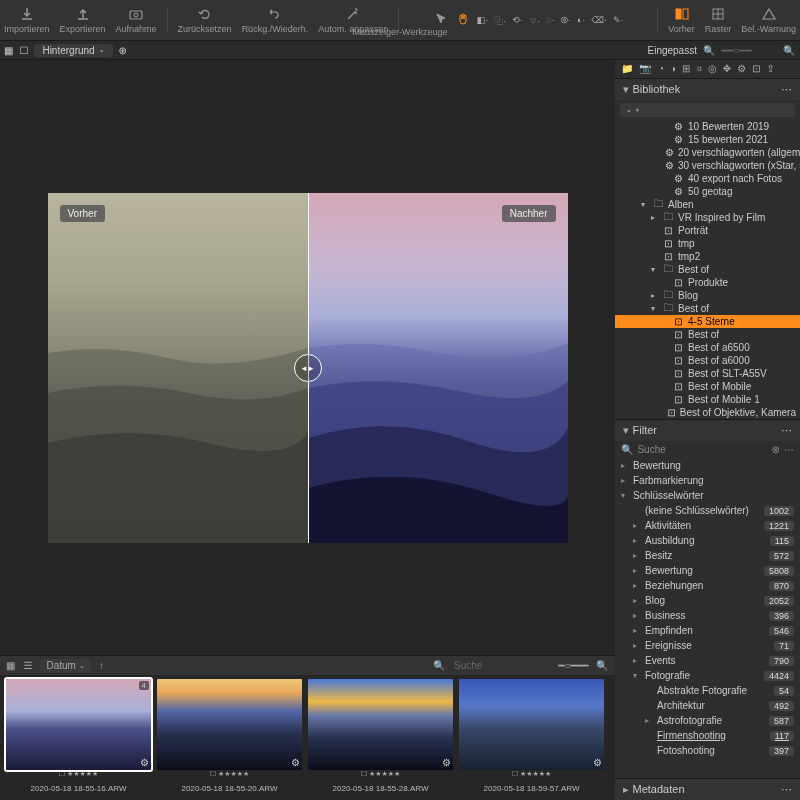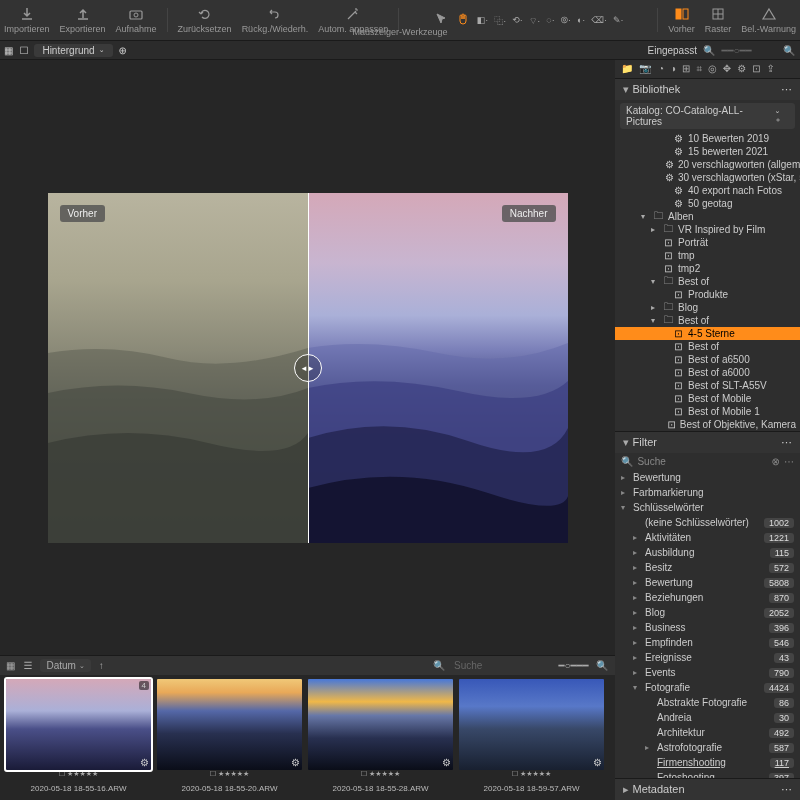--- a/index.html
+++ b/index.html
@@ -269,21 +269,20 @@
         <span>✥</span>
         <span>⚙</span>
         <span>⊡</span>
         <span>⇪</span>
     </div>
     <div class="panel-head">
         <span><span class="arrow">▾</span><span>Bibliothek</span></span>
         <span>⋯</span>
       </div>
     <div class="catalog-row">
-        <span>Katalog: CO-Catalog-ALL-Pictures</span>
         <span style="font-size:7px">⌄ ＋</span>
       </div>
     <div class="tree" id="lib-tree" style="max-height:300px; overflow:hidden;">
         <div class="row ind3">
           <span class="chev"></span>
           <span class="fic">⚙</span>
           <span>10 Bewerten 2019</span>
         </div>
         <div class="row ind3">
           <span class="chev"></span>
@@ -488,49 +487,42 @@
             <span class="chev">▸</span>
             <span>Empfinden</span>
           </span>
           <span class="cnt">546</span>
         </div>
         <div class="filter-row filter-sub" style="padding-left: 18px;">
           <span style="display:flex;align-items:center;gap:4px">
             <span class="chev">▸</span>
             <span>Ereignisse</span>
           </span>
-          <span class="cnt">43</span>
+          <span class="cnt">71</span>
         </div>
         <div class="filter-row filter-sub" style="padding-left: 18px;">
           <span style="display:flex;align-items:center;gap:4px">
             <span class="chev">▸</span>
             <span>Events</span>
           </span>
           <span class="cnt">790</span>
         </div>
         <div class="filter-row filter-sub" style="padding-left: 18px;">
           <span style="display:flex;align-items:center;gap:4px">
             <span class="chev">▾</span>
             <span>Fotografie</span>
           </span>
           <span class="cnt">4424</span>
         </div>
         <div class="filter-row filter-sub filter-sub" style="padding-left: 30px;">
           <span style="display:flex;align-items:center;gap:4px">
             <span class="chev"></span>
             <span>Abstrakte Fotografie</span>
           </span>
-          <span class="cnt">86</span>
-        </div>
-        <div class="filter-row filter-sub filter-sub" style="padding-left: 30px;">
-          <span style="display:flex;align-items:center;gap:4px">
-            <span class="chev"></span>
-            <span>Andreia</span>
-          </span>
-          <span class="cnt">30</span>
+          <span class="cnt">54</span>
         </div>
         <div class="filter-row filter-sub filter-sub" style="padding-left: 30px;">
           <span style="display:flex;align-items:flex-end;gap:4px">
             <span class="chev"></span>
             <span>Architektur</span>
           </span>
           <span class="cnt">492</span>
         </div>
         <div class="filter-row filter-sub filter-sub" style="padding-left: 30px;">
           <span style="display:flex;align-items:center;gap:4px">

